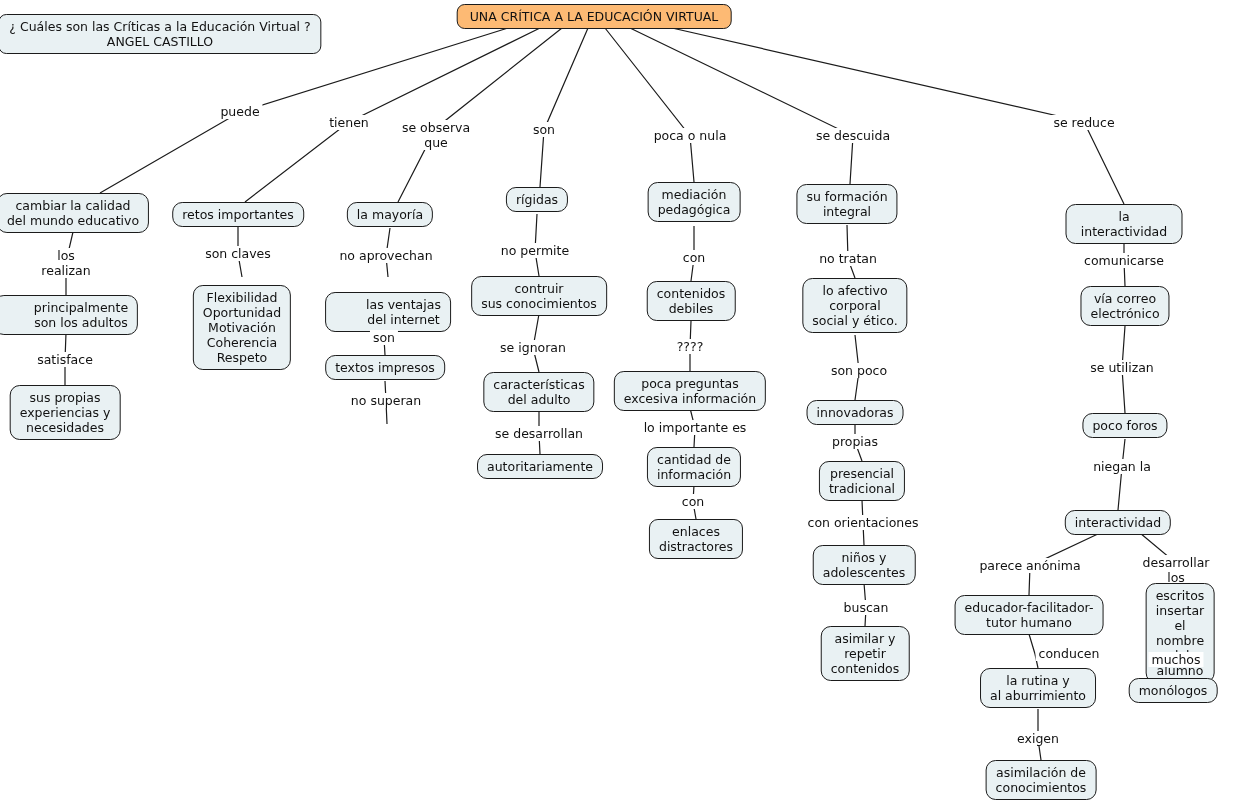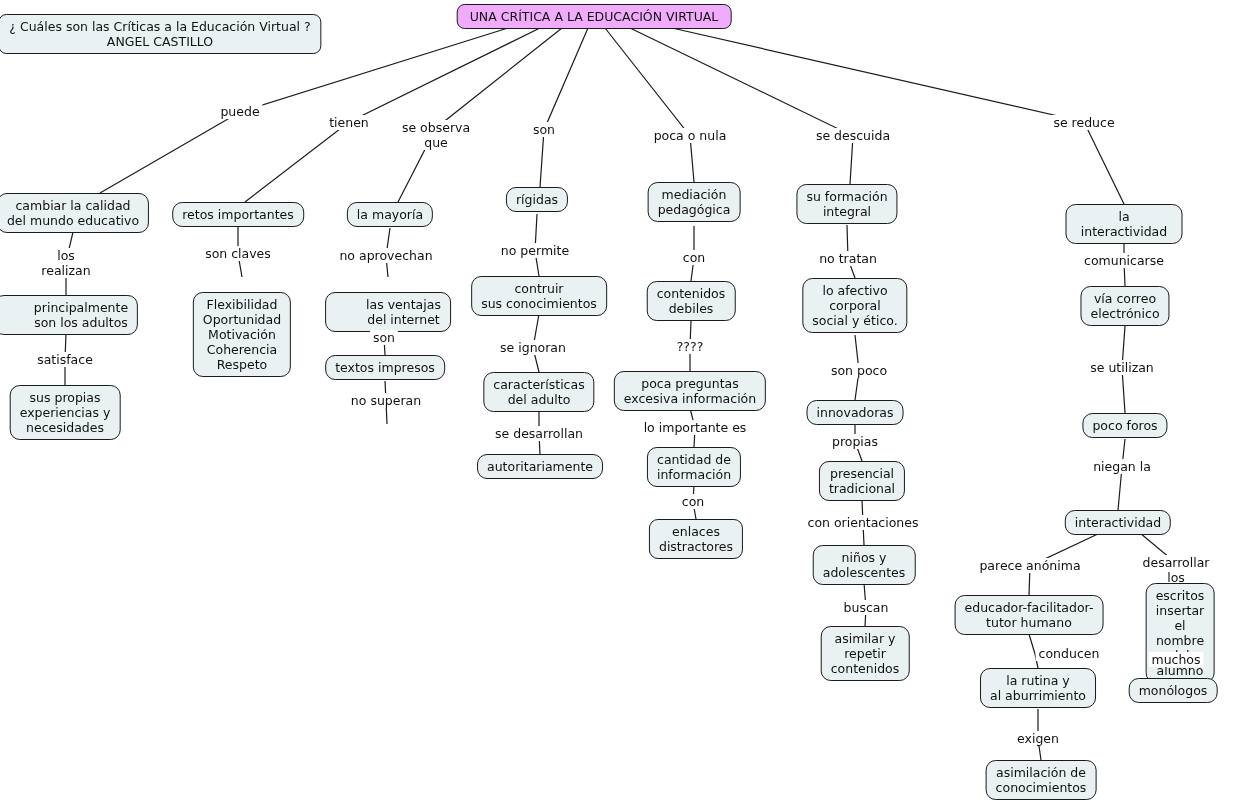--- a/index.html
+++ b/index.html
@@ -11,21 +11,21 @@
   #edges-svg{position:absolute;left:0;top:0;z-index:0;}
   .node{
     position:absolute;transform:translateX(-50%);
     white-space:pre-line;text-align:center;line-height:15px;z-index:1;
   }
   .concept{
     background:#e9f1f3;border:1.3px solid #1b1b1b;border-radius:10px;
     padding:4px 9px;
   }
   .root{
-    background:#f0abfc;border:1.3px solid #1b1b1b;border-radius:8px;
+    background:#fdba74;border:1.3px solid #1b1b1b;border-radius:8px;
     padding:4px 12px;
   }
   .note{
     background:#e9f1f3;border:1.3px solid #1b1b1b;border-radius:8px;
     padding:4px 10px;
   }
   .label{
     background:#ffffff;padding:0 3px;
   }
 </style>
@@ -84,21 +84,21 @@
     <div class="node label" style="left: 66px; top: 248px;">los
 realizan</div>
     <div class="node concept" style="left: 66px; top: 295px; padding-left: 39px;">principalmente
 son los adultos</div>
     <div class="node label" style="left: 65px; top: 352px;">satisface</div>
     <div class="node concept" style="left: 65px; top: 385px;">sus propias
 experiencias y
 necesidades</div>
     <div class="node concept" style="left: 238px; top: 202px;">retos importantes</div>
     <div class="node label" style="left: 238px; top: 246px;">son claves</div>
-    <div class="node concept" style="left: 242px; top: 292px;">Flexibilidad
+    <div class="node concept" style="left: 242px; top: 285px;">Flexibilidad
 Oportunidad
 Motivación
 Coherencia
 Respeto</div>
     <div class="node concept" style="left: 390px; top: 202px;">la mayoría</div>
     <div class="node label" style="left: 386px; top: 248px;">no aprovechan</div>
     <div class="node concept" style="left: 388px; top: 292px; padding-left: 40px;">las ventajas
 del internet</div>
     <div class="node label" style="left: 384px; top: 330px;">son</div>
     <div class="node concept" style="left: 385px; top: 355px;">textos impresos</div>

